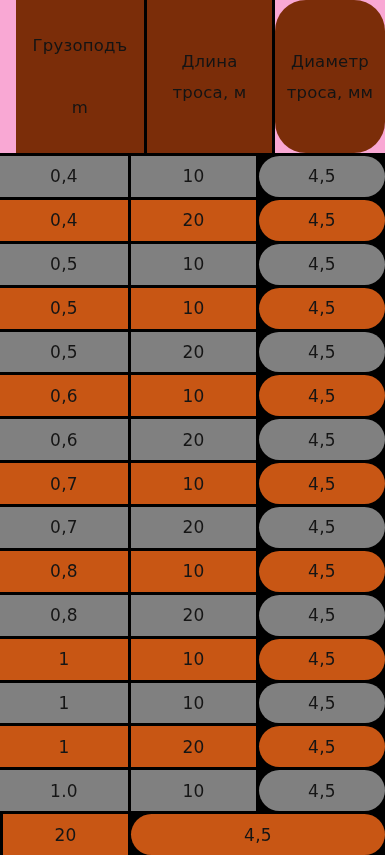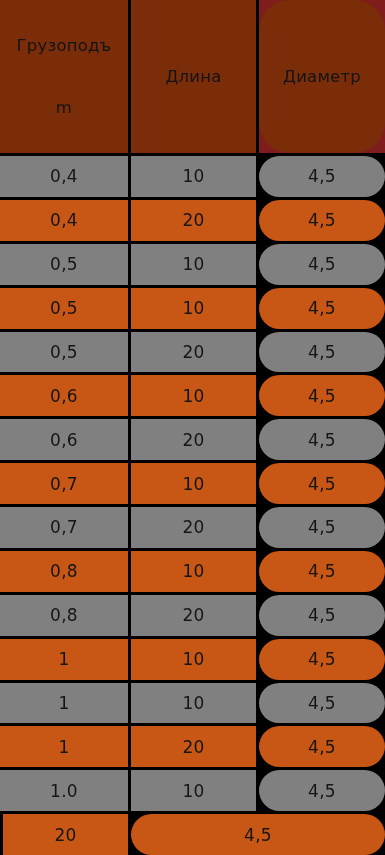--- a/index.html
+++ b/index.html
@@ -23,21 +23,22 @@
     background: #000000;
     display: flex;
     flex-direction: column;
   }
 
   
   .header-row {
     display: flex;
     height: 153px;
     flex: 0 0 153px;
-    background: #7f1d1d;
+    background: #f9a8d4;
+    padding-left: 16px;
   }
   .header-cell {
     background: #7b2d09;
     color: #141414;
     display: flex;
     align-items: center;
     justify-content: center;
     text-align: center;
     font-size: 16.5px;
     line-height: 31px;
@@ -96,26 +97,28 @@
       <span class="htxt">
         <span>Грузоподъ</span><br>
         <br>
         <span>m</span>
       </span>
     </div>
     <div class="col-gap"></div>
     <div class="header-cell col-2">
       <span class="htxt">
         <span>Длина</span><br>
+        <span>троса, м</span>
       </span>
     </div>
     <div class="col-gap"></div>
     <div class="header-cell col-3">
       <span class="htxt">
         <span>Диаметр</span><br>
+        <span>троса, мм</span>
       </span>
     </div>
   </div>
 
   <div class="row-gap"></div>
 
   <div class="body-rows" id="body-rows">
       <div class="data-row band-gray">
         <div class="data-cell col-1">0,4</div>
         <div class="col-gap"></div>

